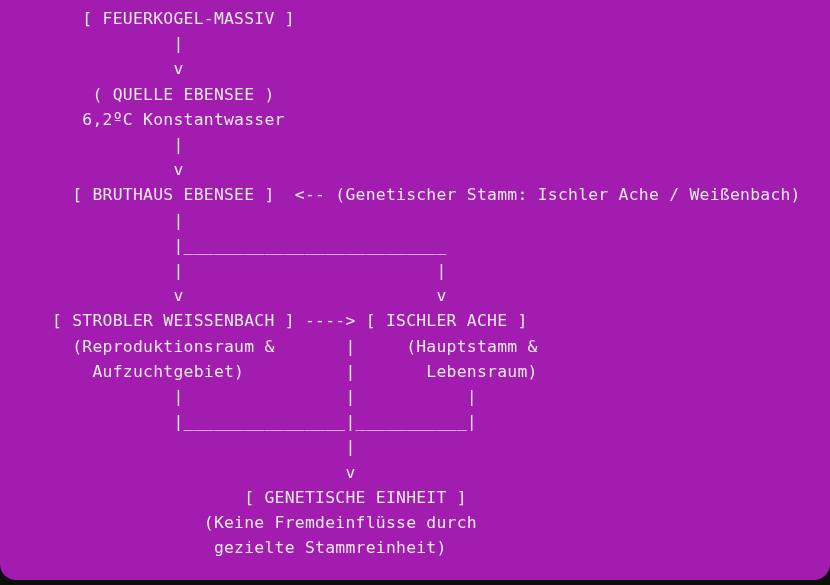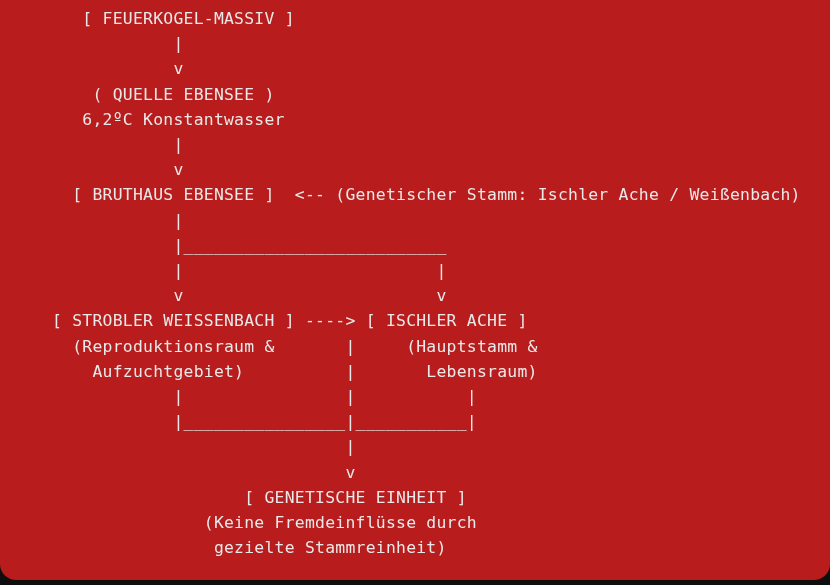--- a/index.html
+++ b/index.html
@@ -13,21 +13,21 @@
     height: 585px;
     overflow: hidden;
     font-family: "DejaVu Sans Mono", "Liberation Mono", monospace;
   }
   #terminal-panel {
     position: absolute;
     left: 0;
     top: 0;
     width: 830px;
     height: 580px;
-    background: #b91c1c;
+    background: #a21caf;
     border-bottom-left-radius: 16px;
     border-bottom-right-radius: 16px;
     overflow: hidden;
   }
   #ascii-art {
     position: absolute;
     left: 52px;
     top: 6px;
     margin: 0;
     padding: 0;

